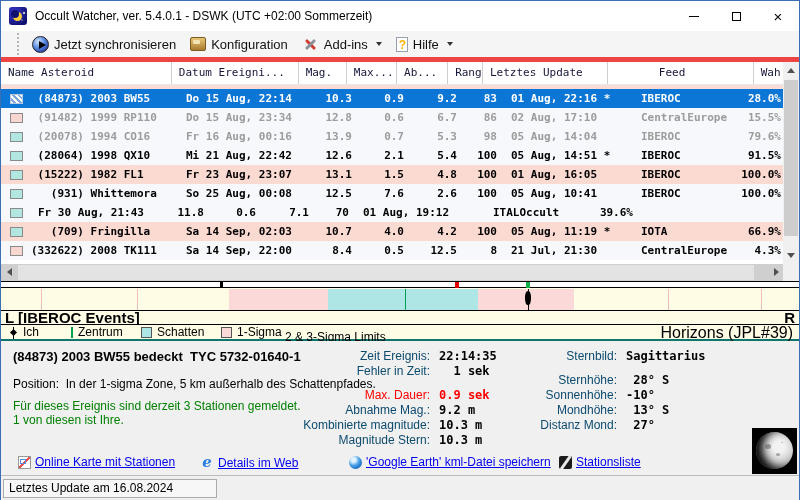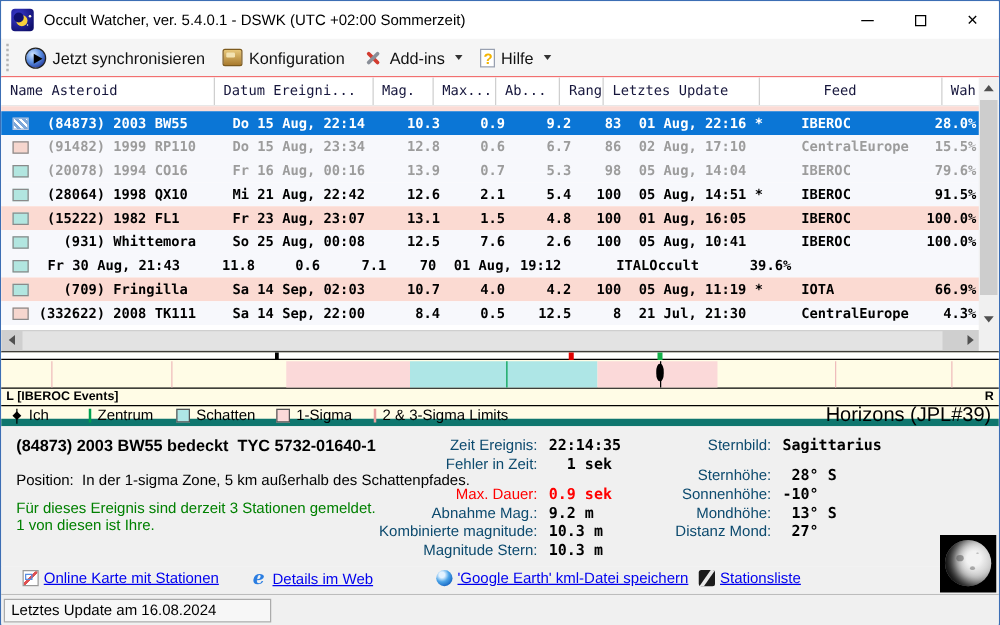--- a/index.html
+++ b/index.html
@@ -18,22 +18,22 @@
   .app-icon::after { content:""; position:absolute; left:2px; top:3px; width:8px; height:8px;
               border-radius:50%; background:#10106e;
               box-shadow:9px -1px 0 -3px #fffbe0, 7px 6px 0 -3.4px #fffbe0; }
   .title-text { font-size:12px; color:#000; flex:1 1 auto; white-space:nowrap; overflow:hidden; }
   .winbtn { width:42px; height:30px; display:flex; align-items:center; justify-content:center; }
   .glyph-min { width:10px; height:1px; background:#000; display:block; }
   .glyph-max { width:9px; height:9px; border:1px solid #000; display:block; }
   .glyph-close { font-size:15px; line-height:1; color:#000; }
 
   
-  .toolbar { height:31px; flex:0 0 31px; background:#f5f5f5; border-bottom:1px solid #ef4444;
-             display:flex; align-items:center; padding-left:3px; }
+  .toolbar { height:31px; flex:0 0 31px; background:#f5f5f5; border-bottom:5px solid #ef4444;
+             display:flex; align-items:center; padding-left:15px; }
   .grip { width:4px; height:22px; border-left:2px dotted #b5b5b5; margin:0 4px 0 1px; }
   .tbtn { display:flex; align-items:center; gap:5px; padding:0 7px; height:26px;
           font-size:13px; color:#111; cursor:default; white-space:nowrap; }
   .caret { width:0; height:0; border-left:3px solid transparent; border-right:3px solid transparent;
            border-top:4px solid #333; margin-left:3px; }
   .ic-sync { width:17px; height:17px; border-radius:50%;
              background:radial-gradient(circle at 35% 30%, #cfe4ff, #5a8de0 45%, #17268e 92%);
              border:1px solid #222; position:relative; }
   .ic-sync::after { content:""; position:absolute; left:6px; top:4px; width:0; height:0;
              border-left:7px solid #000; border-top:4px solid transparent; border-bottom:4px solid transparent; }
@@ -100,23 +100,23 @@
   .tick { position:absolute; top:0; height:6px; }
   .tl-bar { position:absolute; left:0; top:7px; width:100%; height:21px; }
   .reg { position:absolute; top:0; height:21px; }
   .reg-pink { background:#fbd9d9; }
   .reg-teal { background:#aee6e6; }
   .vl { position:absolute; top:0; width:1px; height:21px; }
   .vl-sigma { background:#efbcbc; }
   .vl-green { background:#00a050; }
   .pin-line { position:absolute; top:0; width:1px; height:21px; background:#000; }
   .pin-body { position:absolute; top:2px; width:6px; height:14px; background:#000; border-radius:45%; }
-  .tl-label-row { height:13px; flex:0 0 13px; background:#fffce6; font-size:10px; font-weight:bold;
+  .tl-label-row { height:13px; flex:0 0 13px; background:#fffce6; font-size:15px; font-weight:bold;
                   color:#000; display:flex; justify-content:space-between; padding:0 4px; line-height:13px;align-items:flex-end; }
-  .legend { height:17px; flex:0 0 17px; background:#fffce6; border-top:1px solid #000; border-bottom:6px solid #0f766e;
+  .legend { height:17px; flex:0 0 17px; background:#fffce6; border-top:1px solid #000; border-bottom:2px solid #0f766e;
             position:relative; font-size:12px; color:#000; }
   .leg-item { position:absolute; top:0; height:15px; display:flex; align-items:center; gap:5px; line-height:15px; }
   .leg-ich { width:9px; height:12px; position:relative; }
   .leg-ich::before { content:""; position:absolute; left:4px; top:0; width:1px; height:12px; background:#000; }
   .leg-ich::after { content:""; position:absolute; left:2px; top:3px; width:5px; height:5px; background:#000; transform:rotate(45deg); }
   .leg-gline { width:2px; height:11px; background:#00a050; }
   .leg-sq { width:11px; height:11px; border:1px solid #555; }
   .leg-sq.teal { background:#aee6e6; }
   .leg-sq.pink { background:#fbd9d9; }
   .leg-pline { width:2px; height:11px; background:#e8a0a0; }
@@ -376,21 +376,21 @@
       <span>Zentrum</span>
     </span>
     <span class="leg-item" style="left:140px;">
       <span class="leg-sq teal"></span>
       <span>Schatten</span>
     </span>
     <span class="leg-item" style="left:220px;">
       <span class="leg-sq pink"></span>
       <span>1-Sigma</span>
     </span>
-    <span class="leg-item" style="left:298px;">
+    <span class="leg-item" style="left:284px;flex-direction:column;">
       <span class="leg-pline"></span>
       <span>2 &amp; 3-Sigma Limits</span>
     </span>
     <span class="leg-right">Horizons (JPL#39)</span>
   </div>
 
   <div class="details">
     <div class="d-title">(84873) 2003 BW55 bedeckt  TYC 5732-01640-1</div>
     <div class="d-pos">Position:  In der 1-sigma Zone, 5 km außerhalb des Schattenpfades.</div>
     <div class="d-green1">Für dieses Ereignis sind derzeit 3 Stationen gemeldet.</div>

